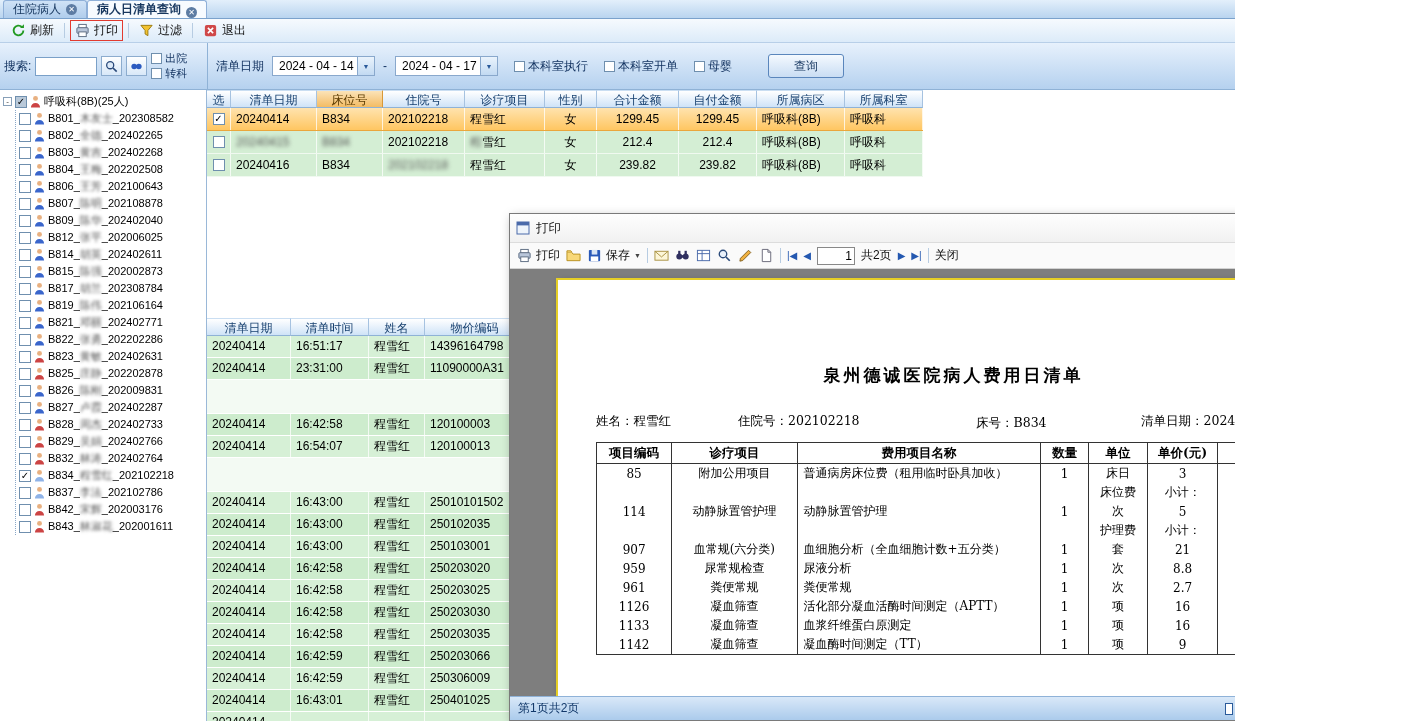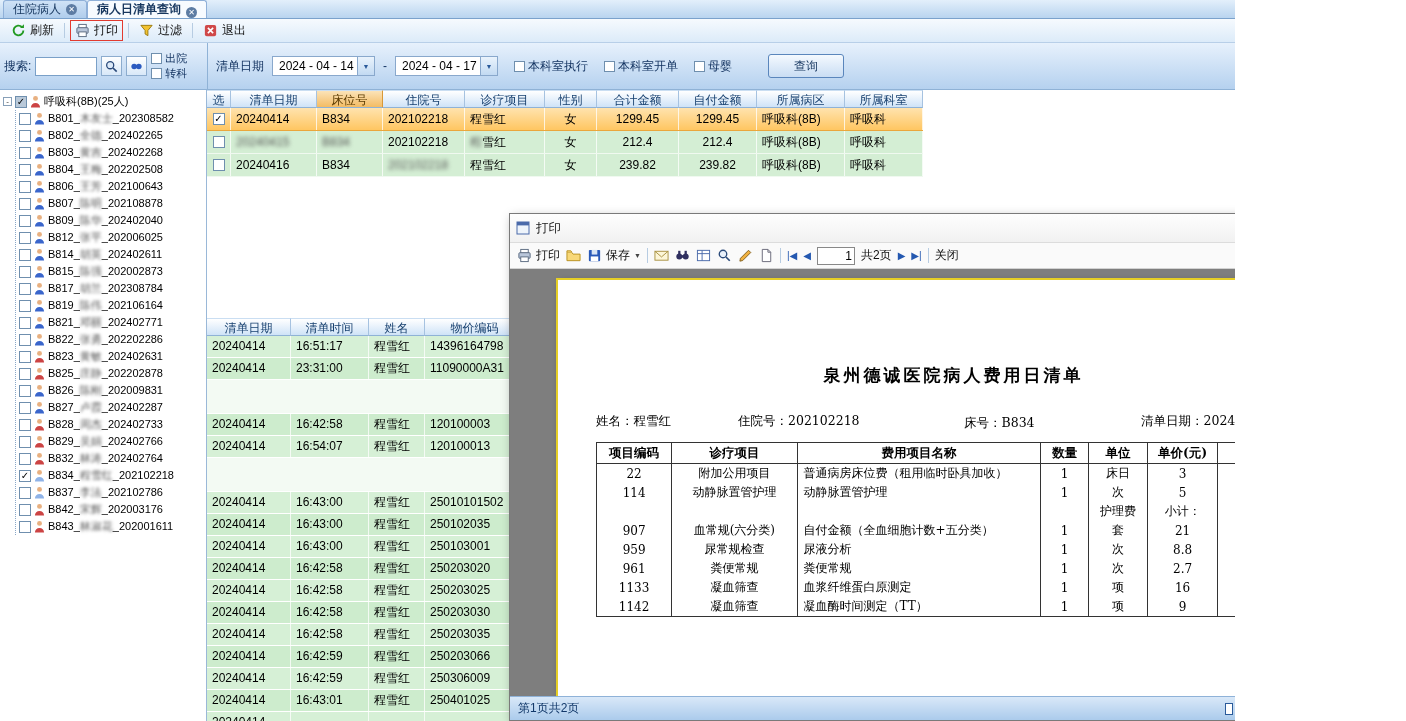--- a/index.html
+++ b/index.html
@@ -76,21 +76,21 @@
   .ptb svg{width:15px;height:15px;}
   .pbtn{display:flex;align-items:center;gap:4px;}
   .navglyph{color:#2458b0;font-size:10px;line-height:15px;}
   .pginput{width:32px;height:16px;border:1px solid #888;font-size:12px;text-align:right;padding:0 2px;}
   .dropmini{font-size:7px;color:#444;}
   .preview{position:absolute;left:0;right:0;top:55px;bottom:24px;background:#7e7e7e;overflow:hidden;}
   .page{position:absolute;left:46px;top:9px;width:795px;height:1400px;background:#fff;border:2px solid #e5ce25;box-shadow:4px 4px 7px rgba(0,0,0,.45);box-sizing:border-box;font-family:"DejaVu Serif",serif;color:#000;}
   .r-title{margin-top:84px;text-align:center;font-size:17px;font-weight:bold;letter-spacing:3px;}
   .r-info{position:relative;margin:26px 0 0 38px;height:17px;font-size:12.5px;}
   .r-info span{position:absolute;white-space:nowrap;}
-  .r-name{left:0;} .r-adm{left:142px;} .r-bed{left:368px;top:2px;text-align:right;} .r-date{left:545px;}
+  .r-name{left:0;} .r-adm{left:142px;} .r-bed{left:380px;top:2px;text-align:right;} .r-date{left:545px;}
   .r-table{border-collapse:collapse;margin:12px 0 0 38px;border:1px solid #333;}
   .r-table th{border:1px solid #333;font-size:12.5px;font-weight:bold;height:20px;padding:0 4px;white-space:nowrap;}
   .r-table td{border-left:1px solid #333;border-right:1px solid #333;font-size:12px;height:19px;padding:0 4px;white-space:nowrap;}
   .r-table td.c{text-align:center;}
   .r-table td.l{text-align:left;padding-left:6px;}
   .vsb{position:absolute;top:0;right:0;bottom:0;width:15px;background:#ebebeb;border-left:1px solid #cfcfcf;box-sizing:border-box;}
   .vsb .sbarrow{height:15px;background:#dedede;text-align:center;font-size:7px;line-height:15px;color:#555;}
   .vsb .thumb{position:absolute;top:16px;left:1px;width:12px;height:140px;background:#c3c3c3;border-radius:2px;}
   .pstatus{position:absolute;left:0;right:0;bottom:0;height:24px;background:linear-gradient(#d9e8f8,#abcbec);border-top:1px solid #8fb2d8;display:flex;align-items:center;padding:0 8px;font-size:12px;color:#12386a;box-sizing:border-box;gap:6px;}
   .pstatus .spring{flex:1;}
@@ -676,27 +676,36 @@
               <tr>
                 <th style="width:68px">项目编码</th>
                 <th style="width:120px">诊疗项目</th>
                 <th style="width:238px">费用项目名称</th>
                 <th style="width:40px">数量</th>
                 <th style="width:52px">单位</th>
                 <th style="width:62px">单价(元)</th>
                 <th style="width:130px">总额(元)</th>
               </tr>
               <tr>
-                <td class="c">22</td>
+                <td class="c">85</td>
                 <td class="c">附加公用项目</td>
                 <td class="l">普通病房床位费（租用临时卧具加收）</td>
                 <td class="c">1</td>
                 <td class="c">床日</td>
                 <td class="c">3</td>
                 <td class="c">3</td>
+              </tr>
+              <tr>
+                <td></td>
+                <td></td>
+                <td></td>
+                <td></td>
+                <td class="c">床位费</td>
+                <td class="c">小计：</td>
+                <td class="c">33元</td>
               </tr>
               <tr>
                 <td class="c">114</td>
                 <td class="c">动静脉置管护理</td>
                 <td class="l">动静脉置管护理</td>
                 <td class="c">1</td>
                 <td class="c">次</td>
                 <td class="c">5</td>
                 <td class="c">5</td>
               </tr>
@@ -705,21 +714,21 @@
                 <td></td>
                 <td></td>
                 <td></td>
                 <td class="c">护理费</td>
                 <td class="c">小计：</td>
                 <td class="c">41元</td>
               </tr>
               <tr>
                 <td class="c">907</td>
                 <td class="c">血常规(六分类)</td>
-                <td class="l">自付金额（全血细胞计数+五分类）</td>
+                <td class="l">血细胞分析（全血细胞计数+五分类）</td>
                 <td class="c">1</td>
                 <td class="c">套</td>
                 <td class="c">21</td>
                 <td class="c">21</td>
               </tr>
               <tr>
                 <td class="c">959</td>
                 <td class="c">尿常规检查</td>
                 <td class="l">尿液分析</td>
                 <td class="c">1</td>
@@ -728,20 +737,29 @@
                 <td class="c">8.8</td>
               </tr>
               <tr>
                 <td class="c">961</td>
                 <td class="c">粪便常规</td>
                 <td class="l">粪便常规</td>
                 <td class="c">1</td>
                 <td class="c">次</td>
                 <td class="c">2.7</td>
                 <td class="c">2.7</td>
+              </tr>
+              <tr>
+                <td class="c">1126</td>
+                <td class="c">凝血筛查</td>
+                <td class="l">活化部分凝血活酶时间测定（APTT）</td>
+                <td class="c">1</td>
+                <td class="c">项</td>
+                <td class="c">16</td>
+                <td class="c">16</td>
               </tr>
               <tr>
                 <td class="c">1133</td>
                 <td class="c">凝血筛查</td>
                 <td class="l">血浆纤维蛋白原测定</td>
                 <td class="c">1</td>
                 <td class="c">项</td>
                 <td class="c">16</td>
                 <td class="c">16</td>
               </tr>

